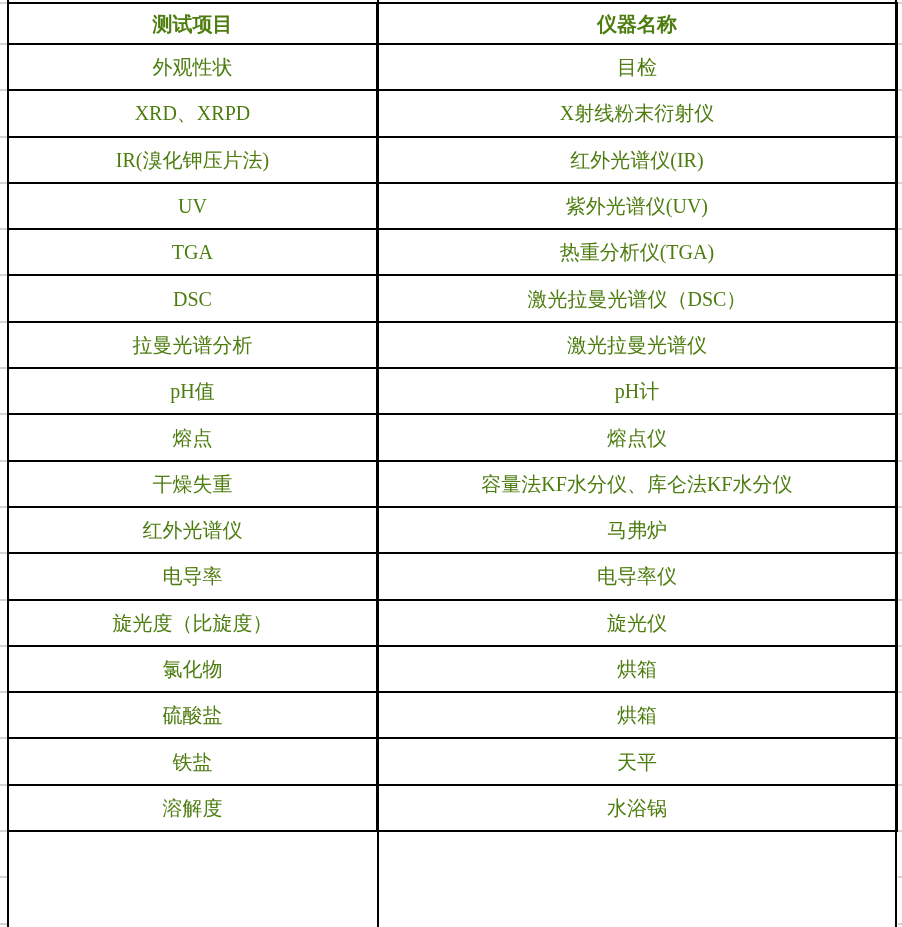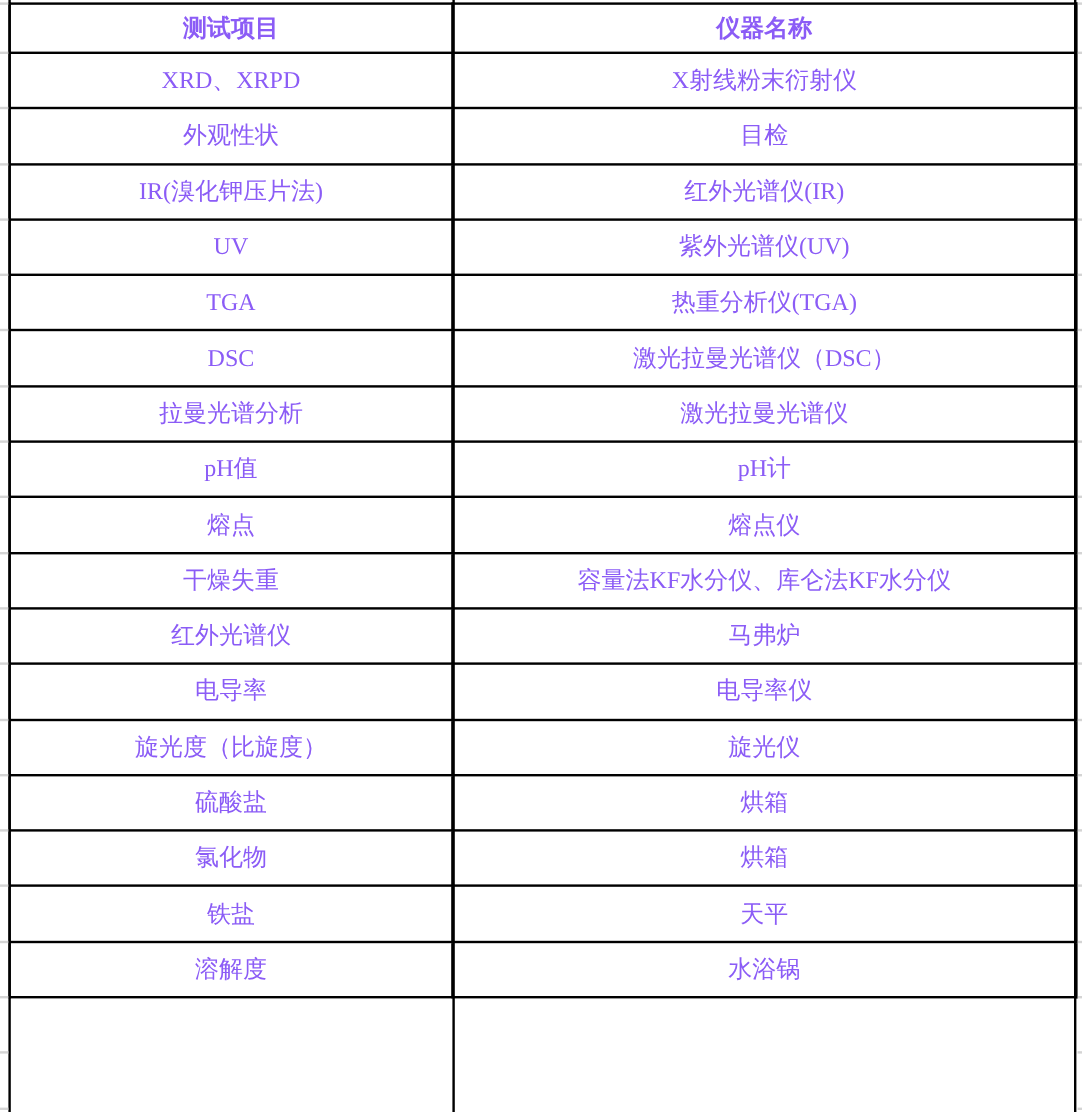--- a/index.html
+++ b/index.html
@@ -7,21 +7,21 @@
     padding: 0;
     background: #ffffff;
   }
   .page {
     position: relative;
     width: 902px;
     height: 927px;
     overflow: hidden;
     background: #ffffff;
     font-family: "Liberation Serif", "DejaVu Serif", serif;
-    color: #8b5cf6;
+    color: #4d7c0f;
   }
   
   .vline {
     position: absolute;
     top: 0;
     width: 2px;
     height: 927px;
     background: #000000;
   }
   .vline.v-left  { left: 7px; }
@@ -79,28 +79,28 @@
       <col style="width:519px">
     </colgroup>
     <thead>
       <tr>
         <th>测试项目</th>
         <th>仪器名称</th>
       </tr>
     </thead>
     <tbody>
         <tr>
+          <td>外观性状</td>
+          <td>目检</td>
+        </tr>
+        <tr>
           <td>XRD、XRPD</td>
           <td>X射线粉末衍射仪</td>
         </tr>
         <tr>
-          <td>外观性状</td>
-          <td>目检</td>
-        </tr>
-        <tr>
           <td>IR(溴化钾压片法)</td>
           <td>红外光谱仪(IR)</td>
         </tr>
         <tr>
           <td>UV</td>
           <td>紫外光谱仪(UV)</td>
         </tr>
         <tr>
           <td>TGA</td>
           <td>热重分析仪(TGA)</td>
@@ -131,25 +131,25 @@
         </tr>
         <tr>
           <td>电导率</td>
           <td>电导率仪</td>
         </tr>
         <tr>
           <td>旋光度（比旋度）</td>
           <td>旋光仪</td>
         </tr>
         <tr>
+          <td>氯化物</td>
+          <td>烘箱</td>
+        </tr>
+        <tr>
           <td>硫酸盐</td>
-          <td>烘箱</td>
-        </tr>
-        <tr>
-          <td>氯化物</td>
           <td>烘箱</td>
         </tr>
         <tr>
           <td>铁盐</td>
           <td>天平</td>
         </tr>
         <tr>
           <td>溶解度</td>
           <td>水浴锅</td>
         </tr>

